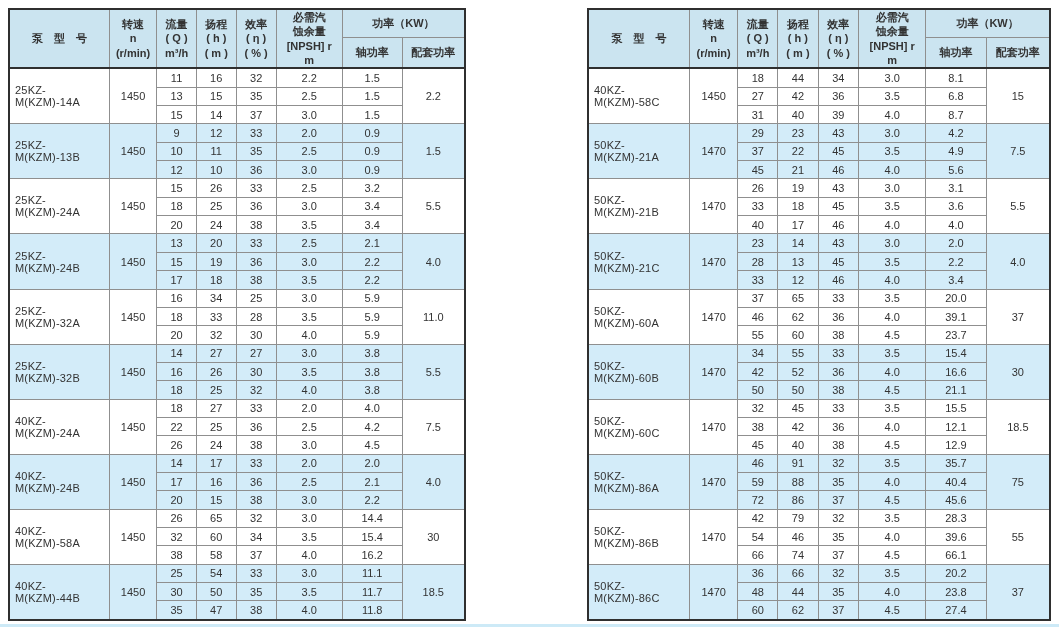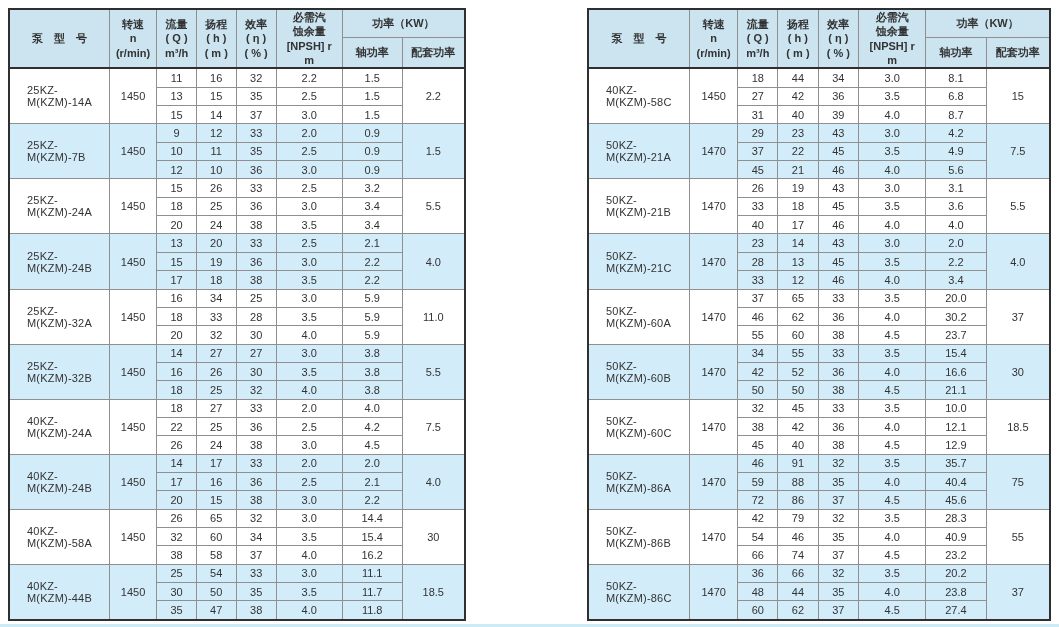--- a/index.html
+++ b/index.html
@@ -37,21 +37,21 @@
   thead th {
     background: var(--header-bg);
     font-size: 11px; font-weight: bold;
     white-space: pre-line; line-height: 1.3;
   }
   thead tr.hdr-row-1 { height: 28px; }
   thead tr.hdr-row-2 { height: 30px; }
   tbody td { font-size: 11px; background: var(--plain-bg); }
   tbody tr.hl td { background: var(--hl-bg); }
   tbody tr:first-child td { border-top: 2px solid var(--outer); }
-  td.model-cell { text-align: left; padding-left: 17px; letter-spacing: 0.2px; }
+  td.model-cell { text-align: left; padding-left: 5px; letter-spacing: 0.2px; }
   .bottom-strip {
     position: absolute; left: 0; bottom: 0;
     width: 100%; height: 3px;
     background: var(--strip);
   }
 </style>
 </head>
 <body style="background: rgb(255, 255, 255);">
 
 <div>
@@ -112,21 +112,21 @@
             <td>1.5</td>
           </tr>
           <tr>
             <td>15</td>
             <td>14</td>
             <td>37</td>
             <td>3.0</td>
             <td>1.5</td>
           </tr>
           <tr class="hl">
-            <td rowspan="3" class="model-cell">25KZ-M(KZM)-7B</td>
+            <td rowspan="3" class="model-cell">25KZ-M(KZM)-13B</td>
             <td rowspan="3">1450</td>
             <td>9</td>
             <td>12</td>
             <td>33</td>
             <td>2.0</td>
             <td>0.9</td>
             <td rowspan="3">1.5</td>
           </tr>
           <tr class="hl">
             <td>10</td>
@@ -480,21 +480,21 @@
             <td>33</td>
             <td>3.5</td>
             <td>20.0</td>
             <td rowspan="3">37</td>
           </tr>
           <tr>
             <td>46</td>
             <td>62</td>
             <td>36</td>
             <td>4.0</td>
-            <td>30.2</td>
+            <td>39.1</td>
           </tr>
           <tr>
             <td>55</td>
             <td>60</td>
             <td>38</td>
             <td>4.5</td>
             <td>23.7</td>
           </tr>
           <tr class="hl">
             <td rowspan="3" class="model-cell">50KZ-M(KZM)-60B</td>
@@ -520,21 +520,21 @@
             <td>4.5</td>
             <td>21.1</td>
           </tr>
           <tr>
             <td rowspan="3" class="model-cell">50KZ-M(KZM)-60C</td>
             <td rowspan="3">1470</td>
             <td>32</td>
             <td>45</td>
             <td>33</td>
             <td>3.5</td>
-            <td>10.0</td>
+            <td>15.5</td>
             <td rowspan="3">18.5</td>
           </tr>
           <tr>
             <td>38</td>
             <td>42</td>
             <td>36</td>
             <td>4.0</td>
             <td>12.1</td>
           </tr>
           <tr>
@@ -576,28 +576,28 @@
             <td>32</td>
             <td>3.5</td>
             <td>28.3</td>
             <td rowspan="3">55</td>
           </tr>
           <tr>
             <td>54</td>
             <td>46</td>
             <td>35</td>
             <td>4.0</td>
-            <td>40.9</td>
+            <td>39.6</td>
           </tr>
           <tr>
             <td>66</td>
             <td>74</td>
             <td>37</td>
             <td>4.5</td>
-            <td>23.2</td>
+            <td>66.1</td>
           </tr>
           <tr class="hl">
             <td rowspan="3" class="model-cell">50KZ-M(KZM)-86C</td>
             <td rowspan="3">1470</td>
             <td>36</td>
             <td>66</td>
             <td>32</td>
             <td>3.5</td>
             <td>20.2</td>
             <td rowspan="3">37</td>

